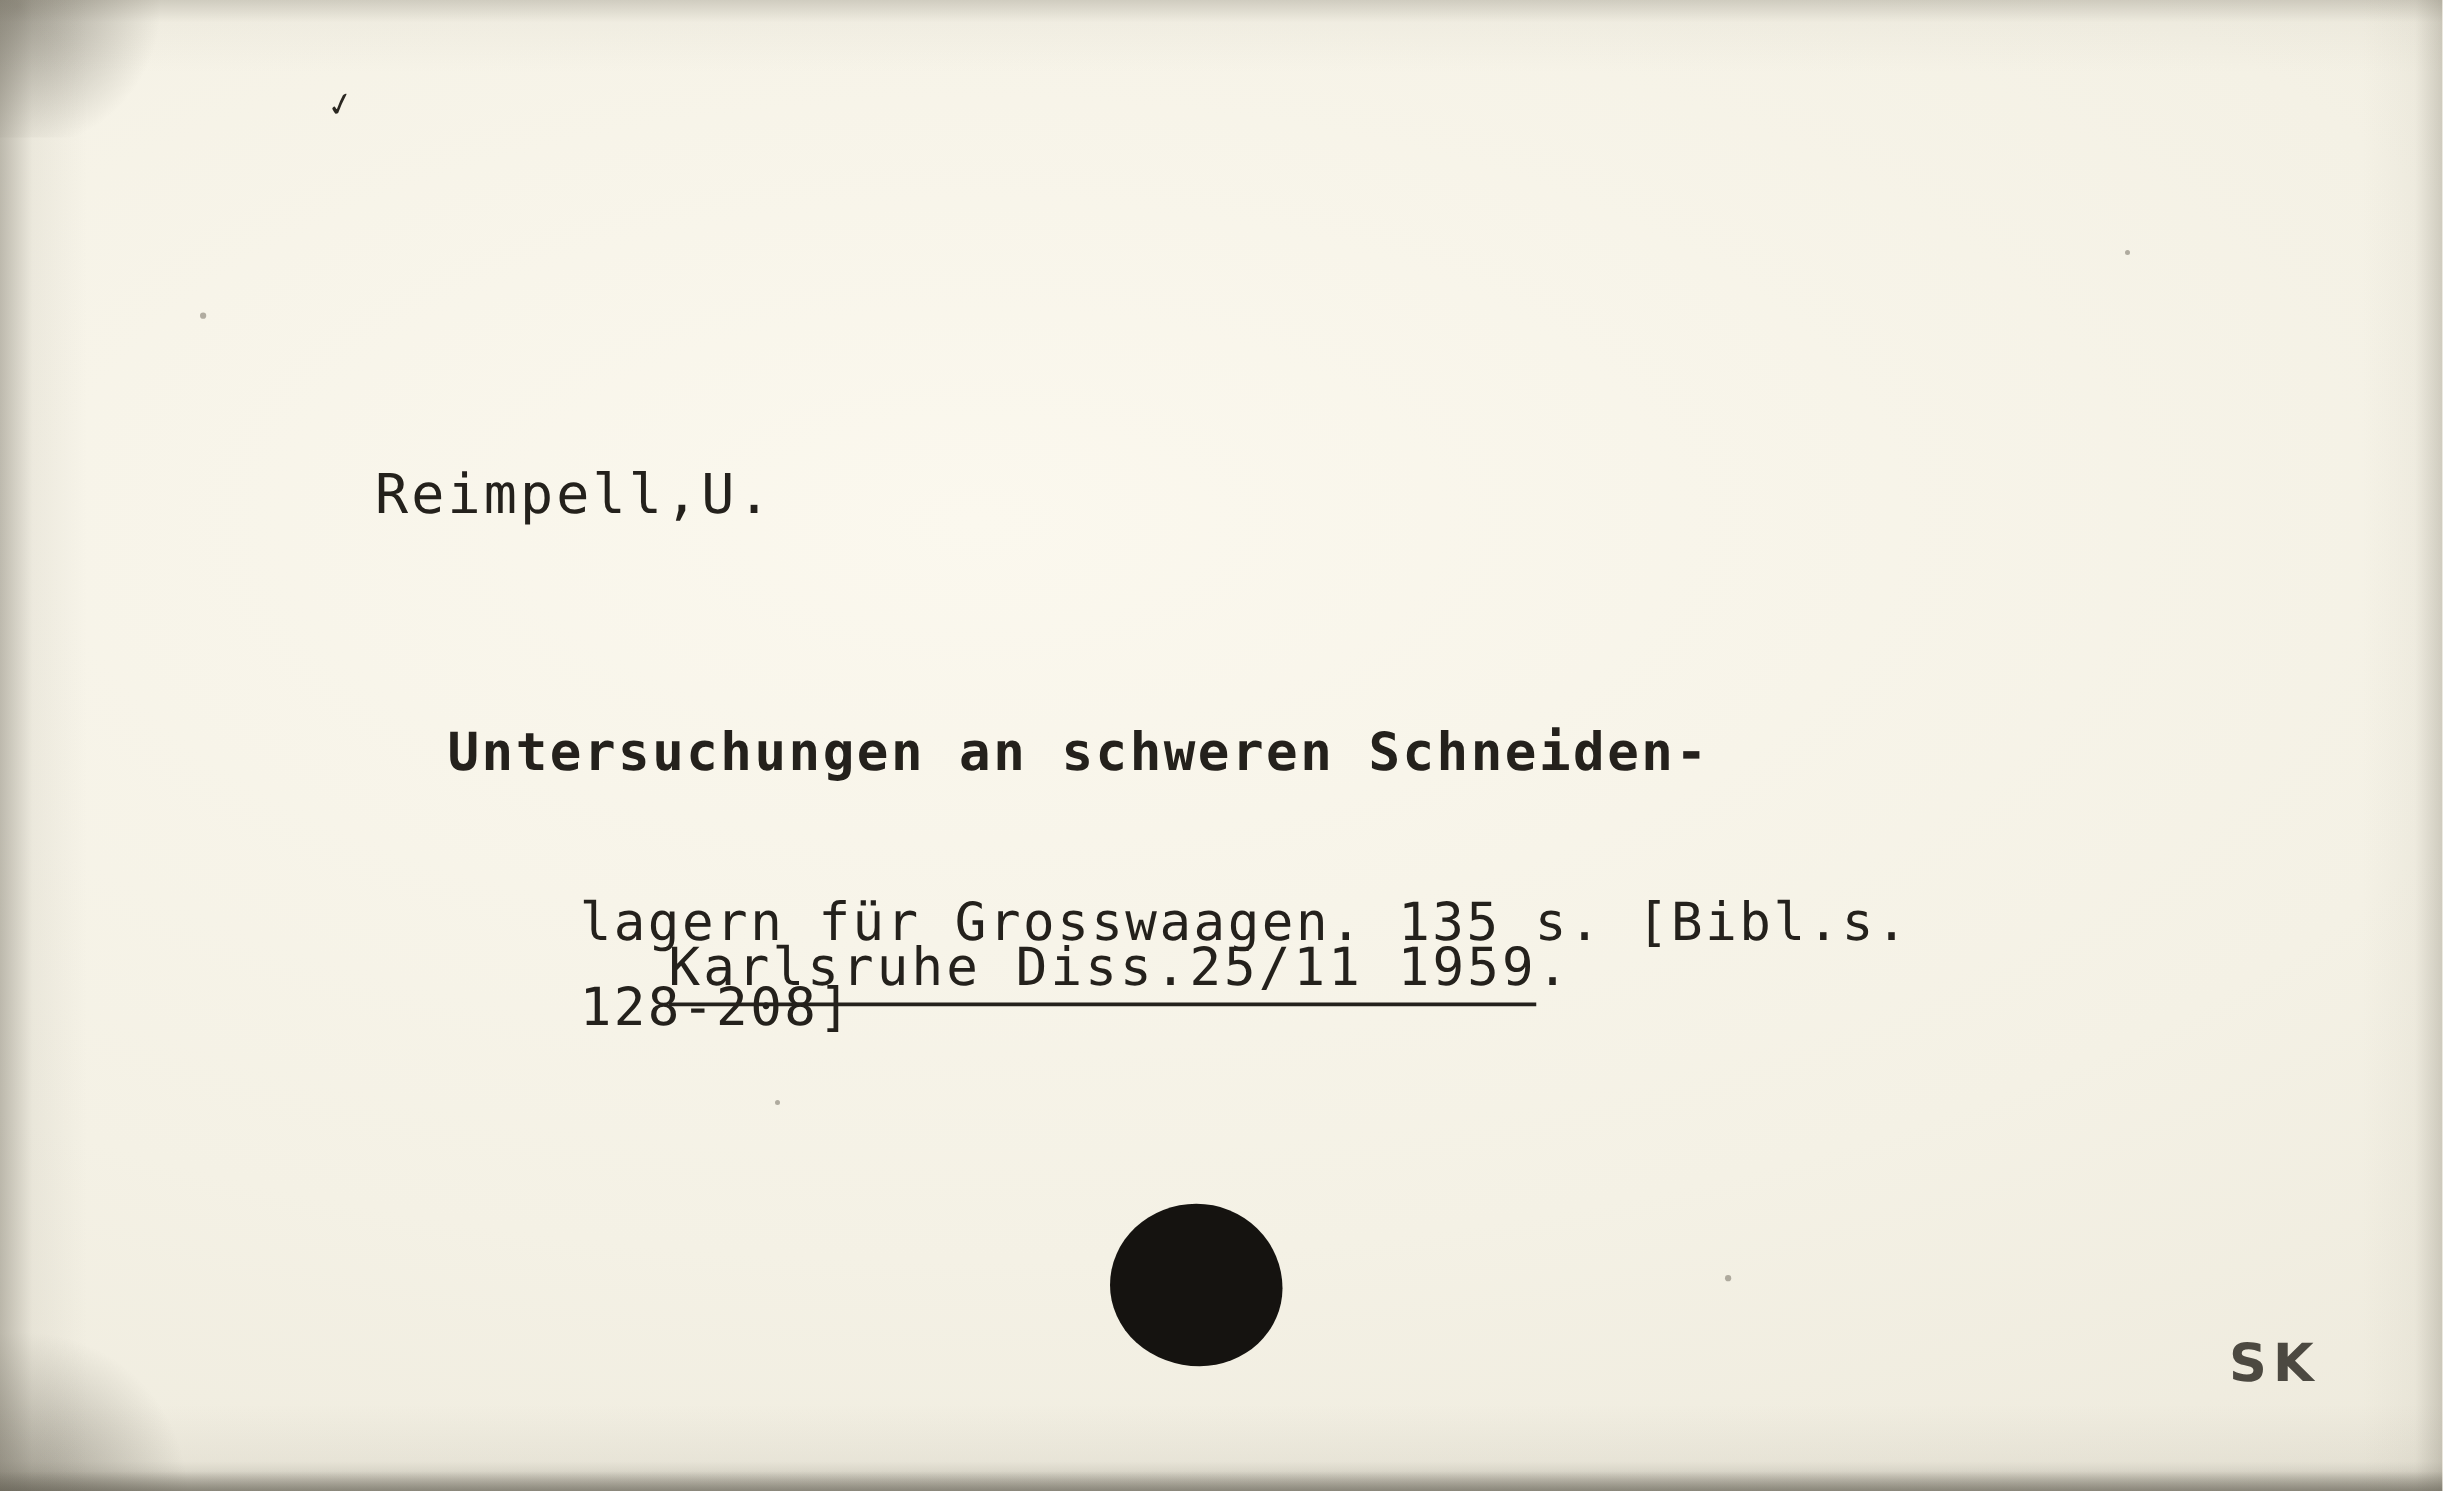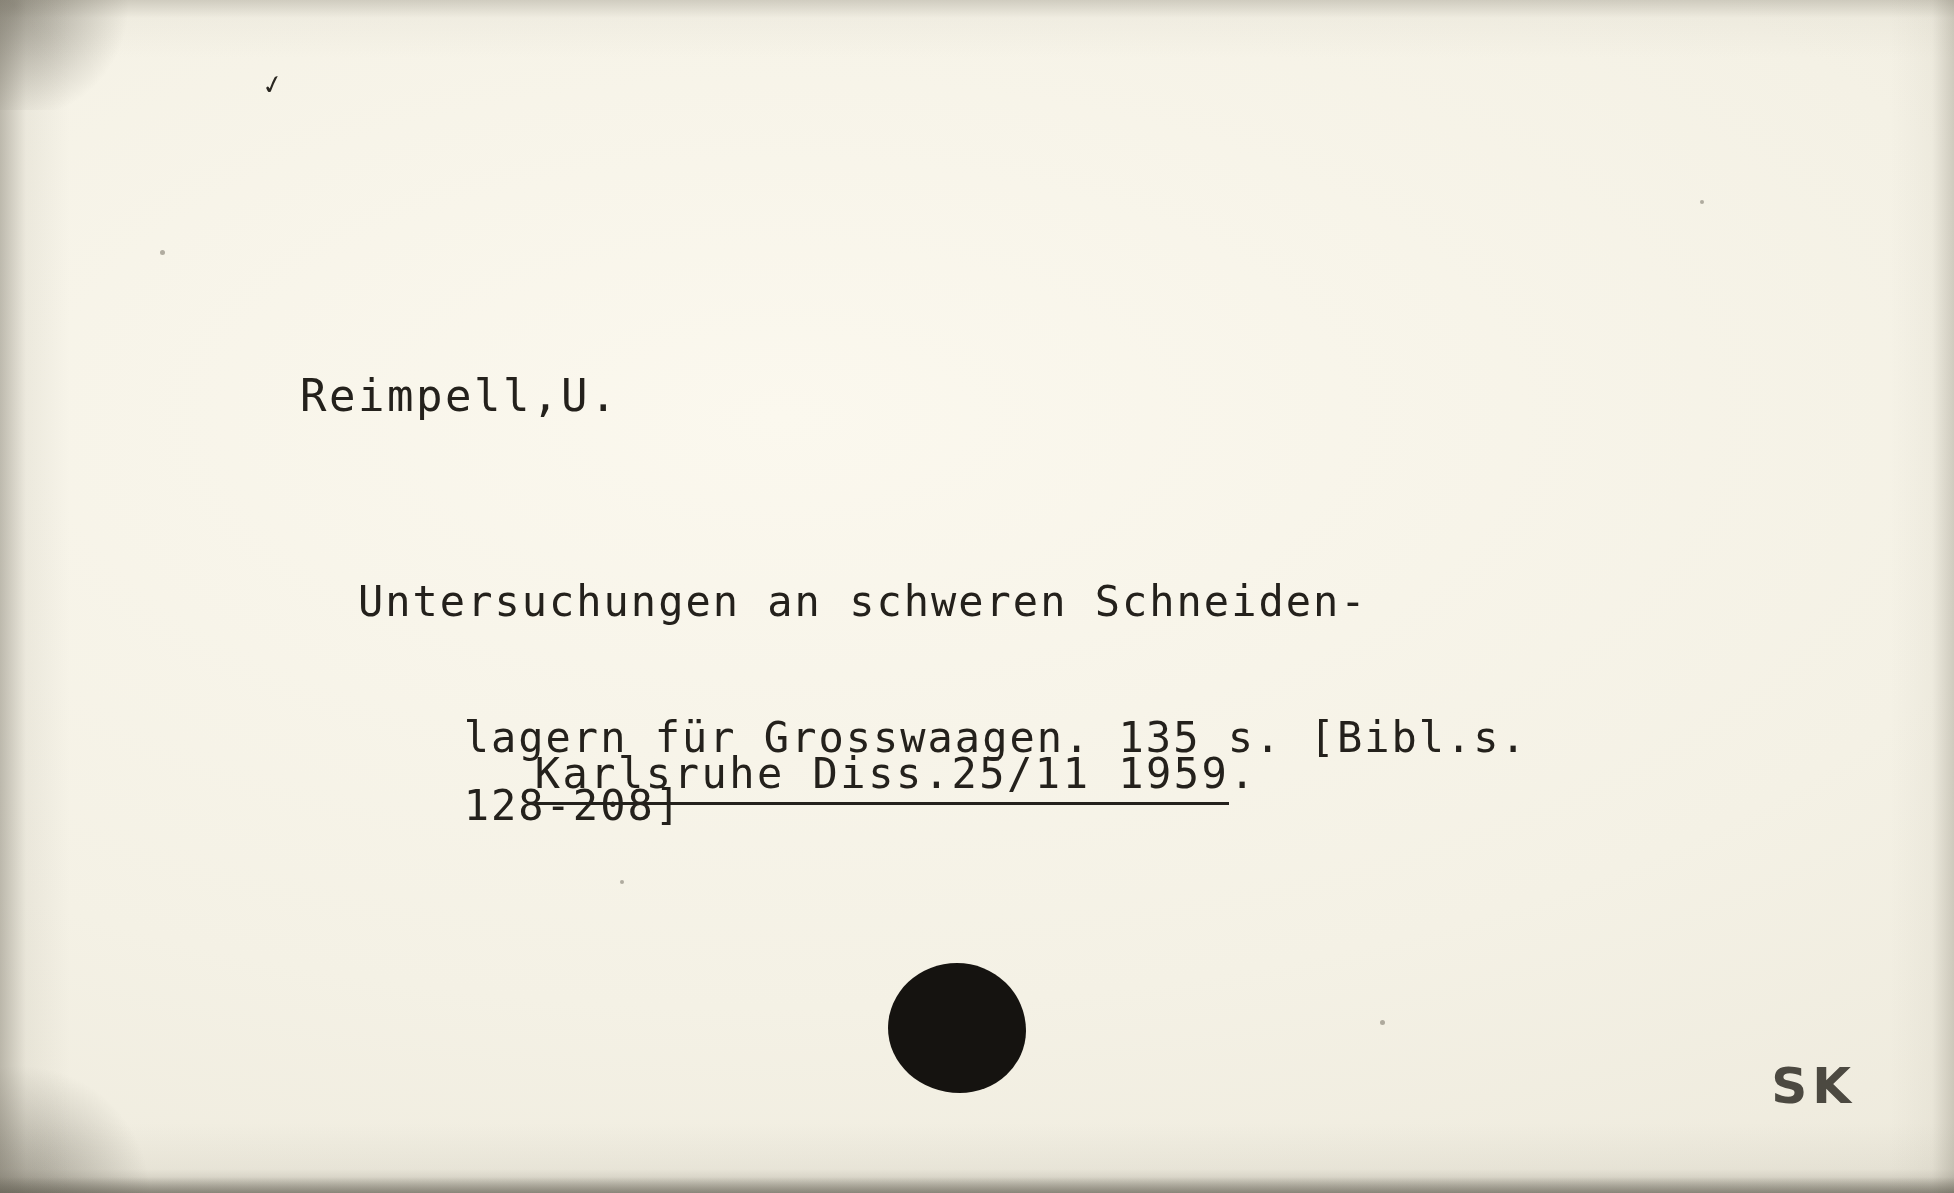--- a/index.html
+++ b/index.html
@@ -102,20 +102,21 @@
     left: 300px;
     top: 432px;
     font-size: 42px;
     line-height: 68px;
     letter-spacing: 2px;
     white-space: pre;
   }
   .title-block .indent {
     display: block;
     padding-left: 58px;
+    font-weight: bold;
   }
 
   .footnote {
     position: absolute;
     left: 368px;
     top: 700px;
     font-size: 42px;
     letter-spacing: 2.5px;
     white-space: pre;
   }
@@ -132,21 +133,21 @@
     width: 138px;
     height: 130px;
     background: #151310;
     border-radius: 50% 50% 48% 52% / 50% 52% 48% 50%;
   }
 
   .stamp-sk {
     position: absolute;
     right: 98px;
     bottom: 78px;
-    font-size: 50px;
+    font-size: 42px;
     letter-spacing: 5px;
     color: #4c4941;
     font-family: "DejaVu Sans", sans-serif;
     font-weight: bold;
   }
 
   
   .speck {
     position: absolute;
     background: rgba(90,85,72,0.45);

